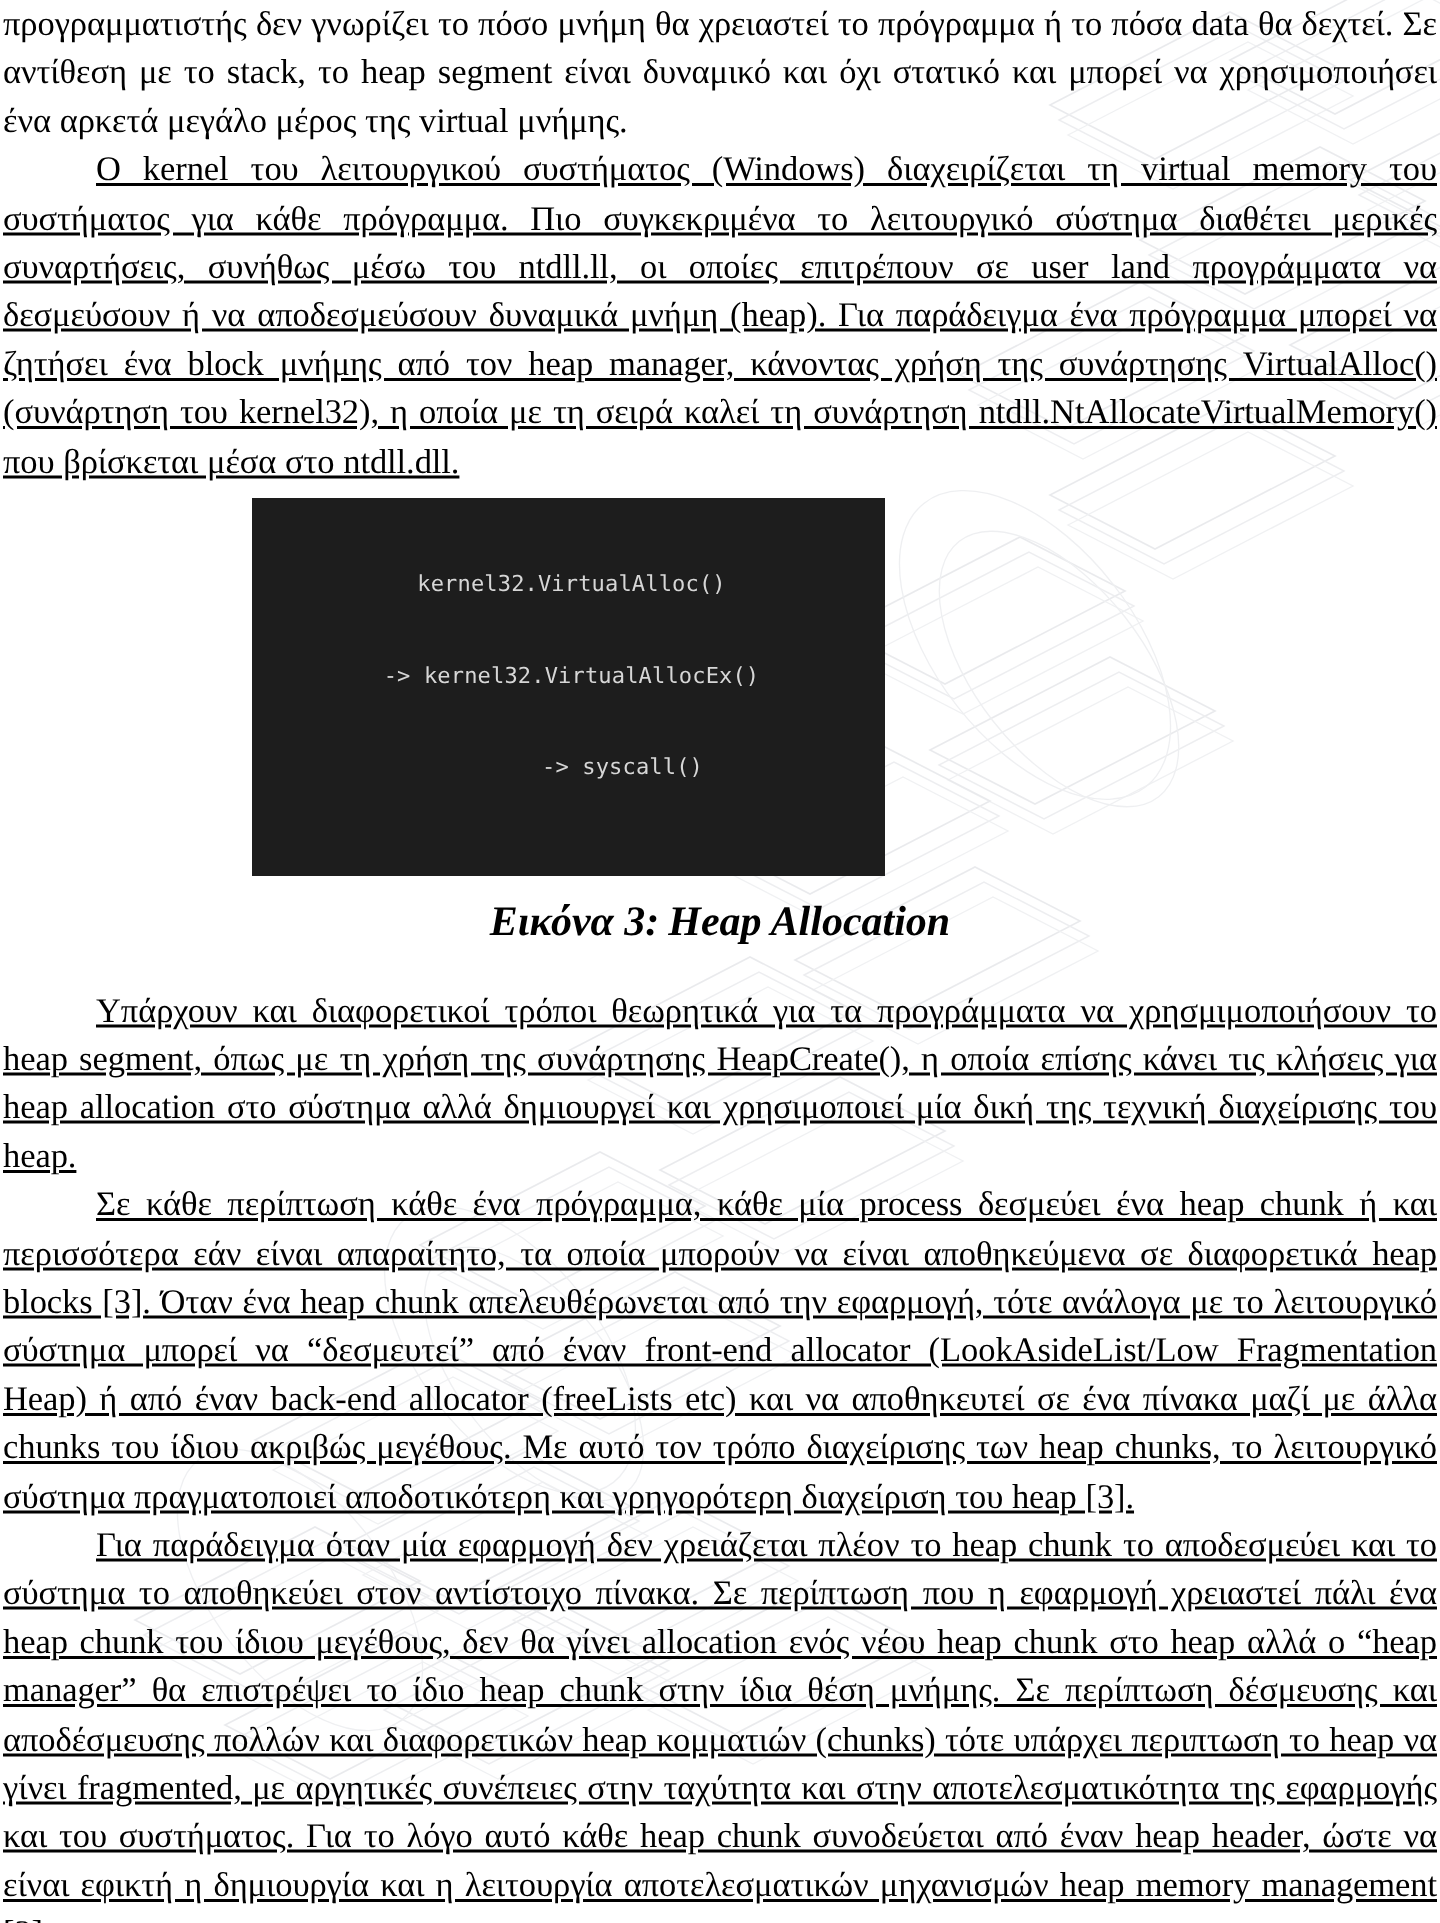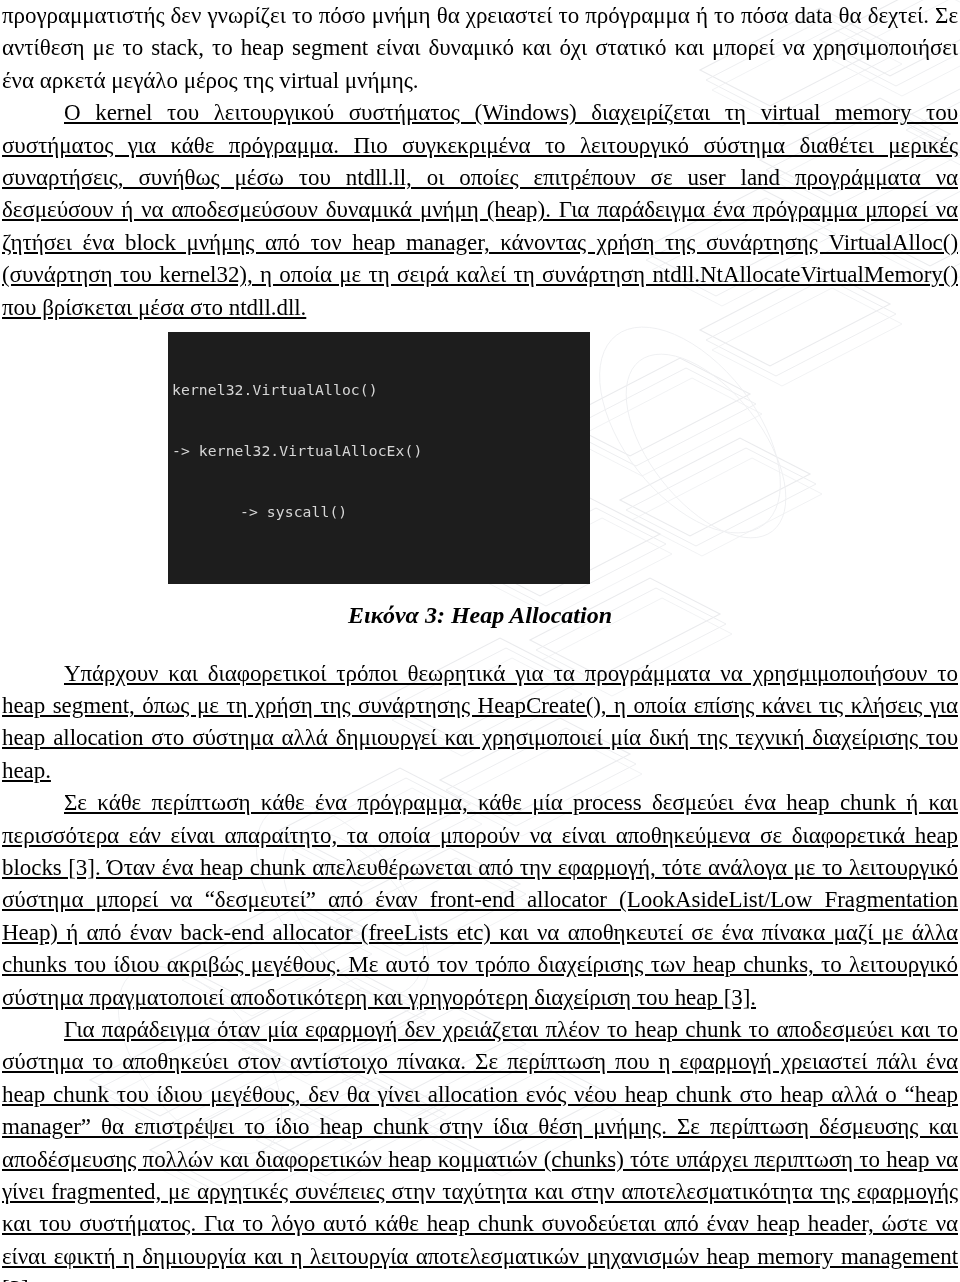--- a/index.html
+++ b/index.html
@@ -45,20 +45,21 @@
   }
   p.indent {
     text-indent: 62px;
     text-decoration: underline;
   }
 
   
   .figure-wrap {
     margin: 8px 0 0 0;
     padding-left: 166px;
+    text-align: center;
   }
   .code-box {
     width: 422px;
     background: #1d1d1d;
     box-sizing: border-box;
     padding: 7px 0 20px 4px;
     font-family: "DejaVu Sans Mono", "Liberation Mono", monospace;
     font-size: 14.7px;
     line-height: 20.4px;
     color: #d6d6d6;
@@ -67,21 +68,21 @@
   }
   .code-line { display: block; }
   .code-line.l2 { padding-left: 0px; }
   .code-line.l3 { padding-left: 34px; }
   .code-line.l4 { padding-left: 68px; }
 
   .fig-caption {
     margin: 18px 0 0 0;
     text-align: center;
     padding-right: 0px;
-    font-size: 24px;
+    font-size: 28px;
     font-weight: bold;
     font-style: italic;
     line-height: 26px;
   }
   .fig-caption .capnum { margin-right: 6px; }
   .gap-md { height: 30px; }
 </style>
 </head>
 <body>
 

